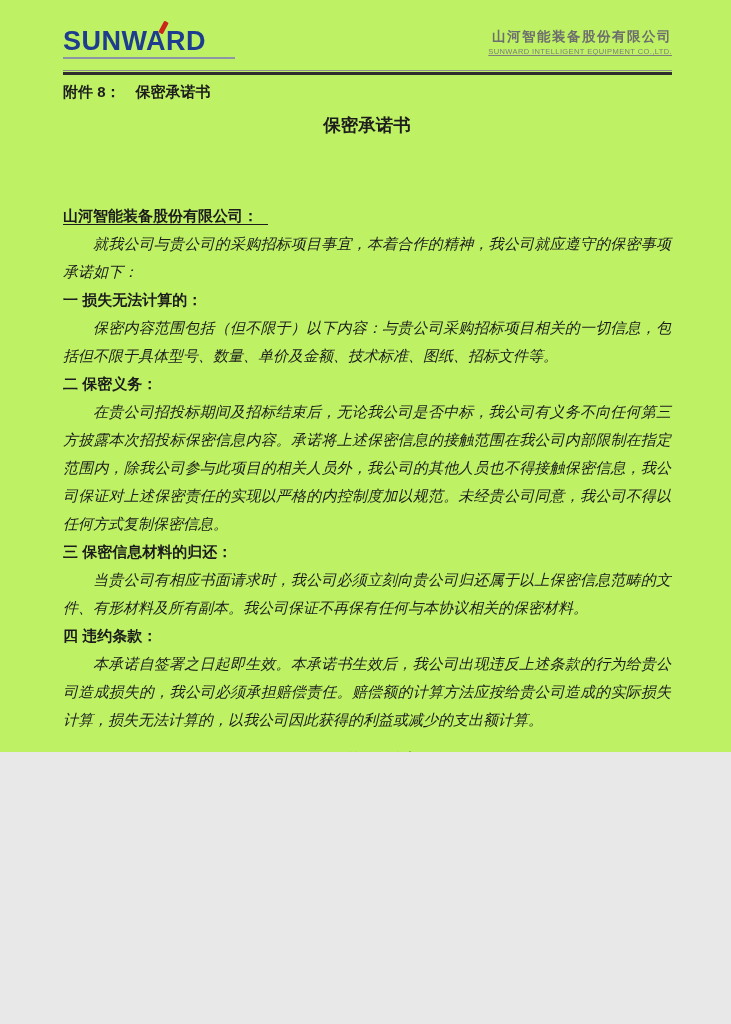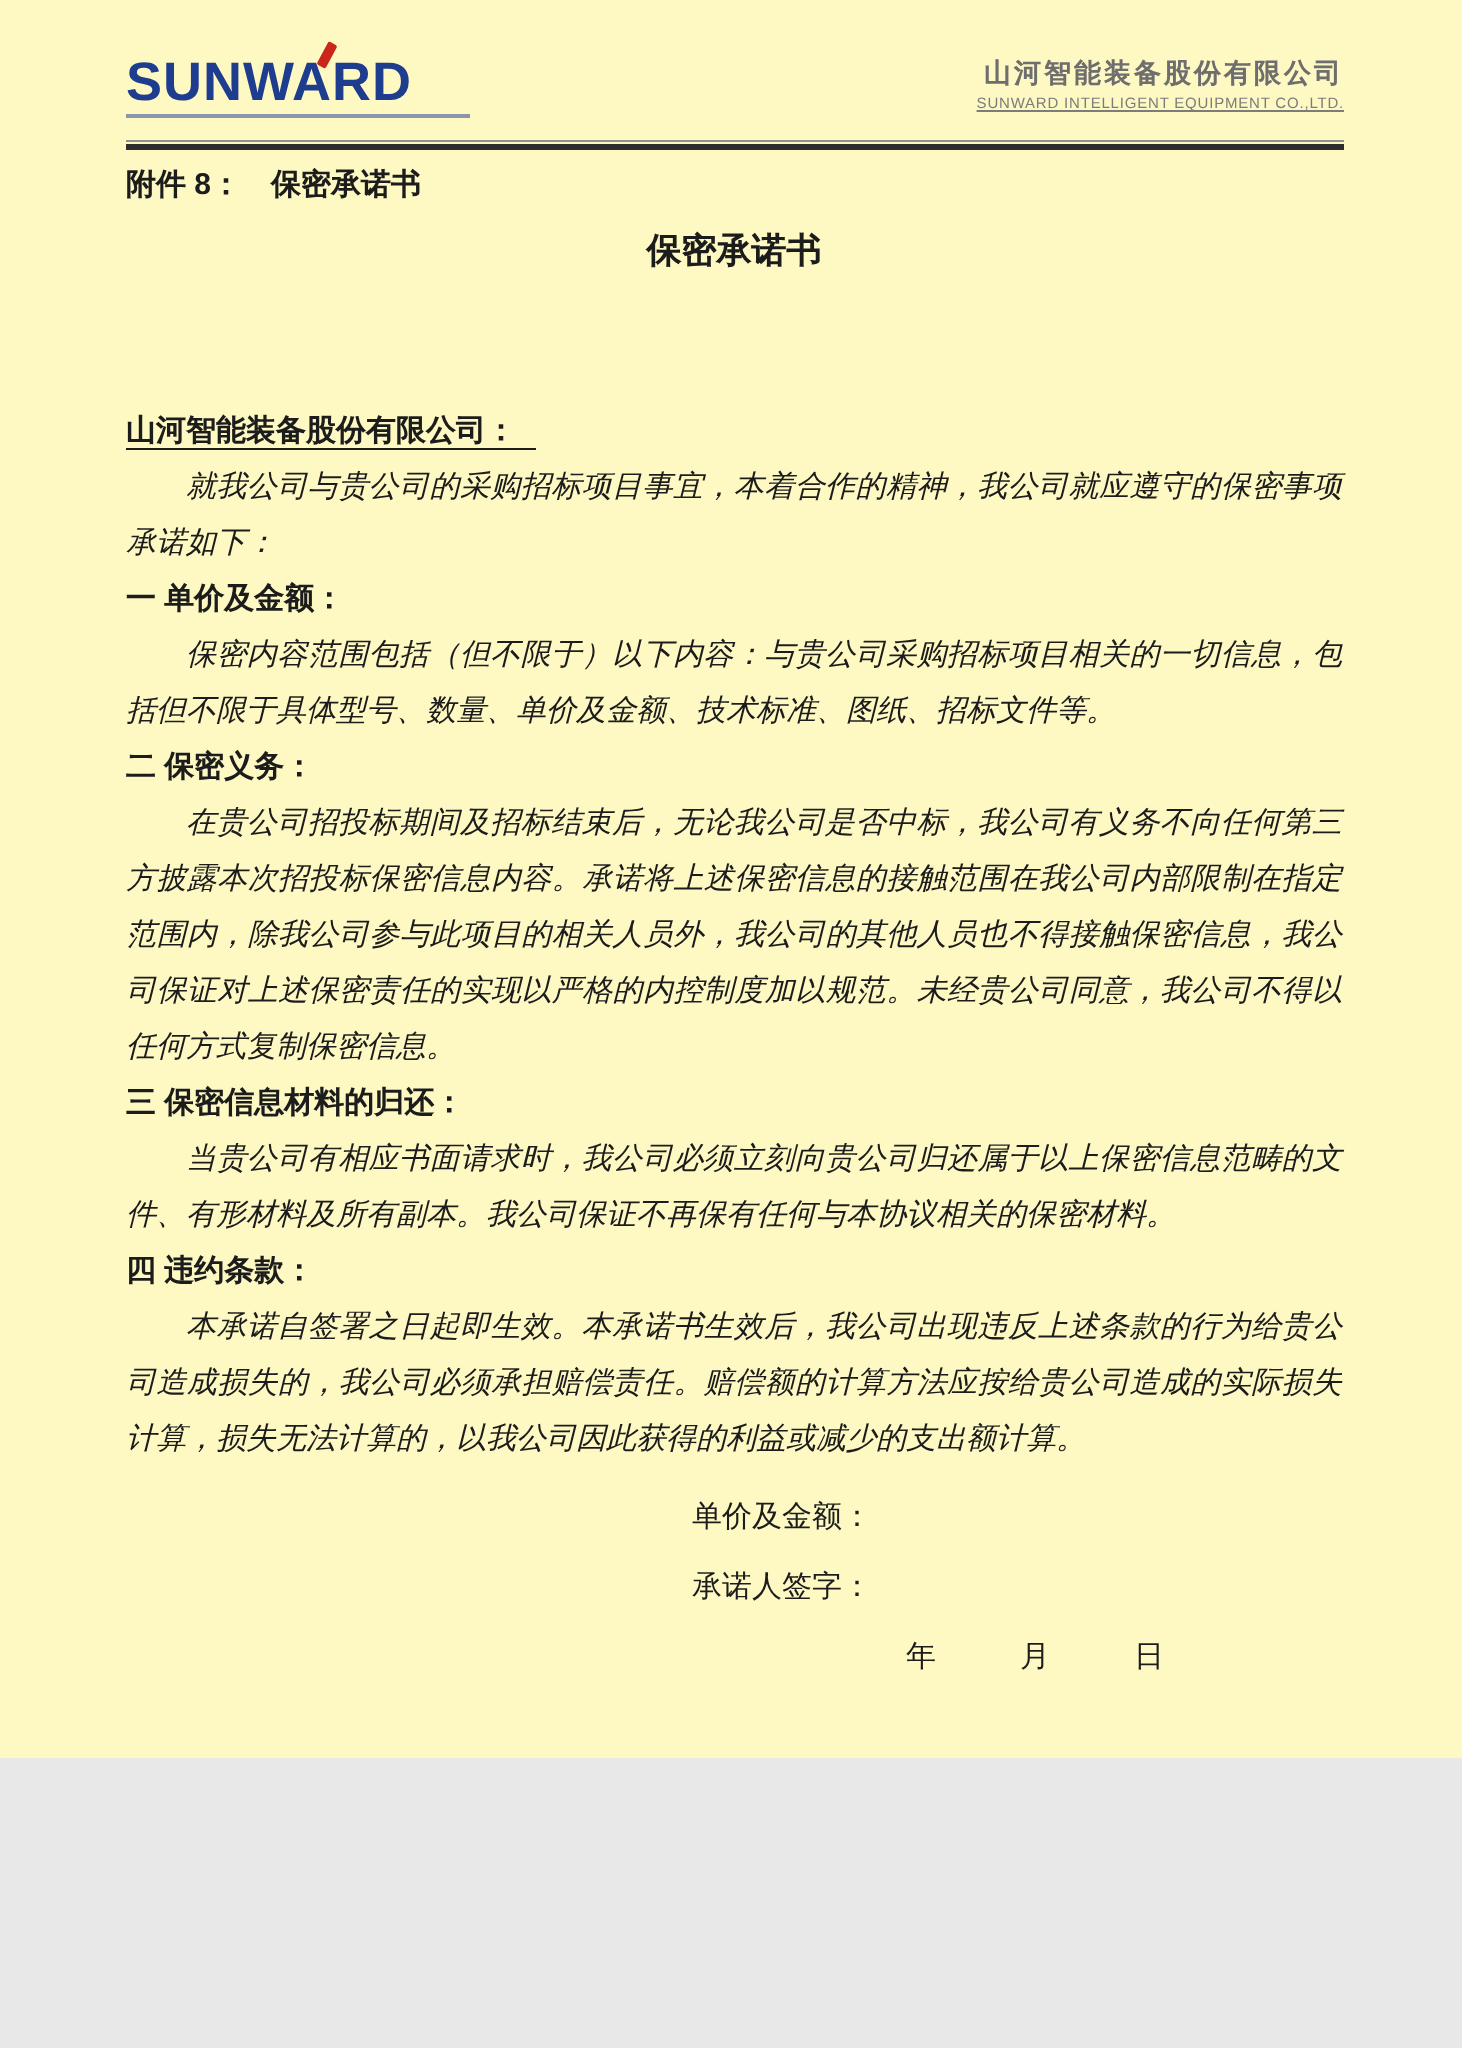--- a/index.html
+++ b/index.html
@@ -1,18 +1,18 @@
 <!DOCTYPE html>
 <html><head>
 <meta charset="utf-8">
 <style>
   html,body { margin:0; padding:0; background:#e8e8e8; }
   .page {
-    position:relative; width:731px; height:879px; margin:0 auto;
-    background:#fef9c3; overflow:hidden;
+    position:relative; width:731px; height:752px; margin:0 auto;
+    background:#bef264; overflow:hidden;
     font-family:"Liberation Serif", serif; color:#1c1c1c;
   }
 
   
   .letterhead { position:absolute; top:26px; left:63px; right:59px; height:44px; }
   .logo-wrap { position:absolute; left:0; top:2px; }
   .logo-text {
     font-family:"Liberation Sans", sans-serif; font-weight:bold;
     font-size:27px; letter-spacing:0.5px; line-height:26px;
   }
@@ -80,21 +80,21 @@
     <div class="thick"></div>
   </div>
 
   <div class="attach-line">附件 8：　保密承诺书</div>
   <div class="doc-title">保密承诺书</div>
 
   <div class="body-text">
     <p class="salutation"><span>山河智能装备股份有限公司：</span></p>
     <p class="para">就我公司与贵公司的采购招标项目事宜，本着合作的精神，我公司就应遵守的保密事项承诺如下：</p>
 
-    <p class="sec-head">一 单价及金额：</p>
+    <p class="sec-head">一 损失无法计算的：</p>
     <p class="para">保密内容范围包括（但不限于）以下内容：与贵公司采购招标项目相关的一切信息，包括但不限于具体型号、数量、单价及金额、技术标准、图纸、招标文件等。</p>
 
     <p class="sec-head">二 保密义务：</p>
     <p class="para">在贵公司招投标期间及招标结束后，无论我公司是否中标，我公司有义务不向任何第三方披露本次招投标保密信息内容。承诺将上述保密信息的接触范围在我公司内部限制在指定范围内，除我公司参与此项目的相关人员外，我公司的其他人员也不得接触保密信息，我公司保证对上述保密责任的实现以严格的内控制度加以规范。未经贵公司同意，我公司不得以任何方式复制保密信息。</p>
 
     <p class="sec-head">三 保密信息材料的归还：</p>
     <p class="para">当贵公司有相应书面请求时，我公司必须立刻向贵公司归还属于以上保密信息范畴的文件、有形材料及所有副本。我公司保证不再保有任何与本协议相关的保密材料。</p>
 
     <p class="sec-head">四 违约条款：</p>
     <p class="para">本承诺自签署之日起即生效。本承诺书生效后，我公司出现违反上述条款的行为给贵公司造成损失的，我公司必须承担赔偿责任。赔偿额的计算方法应按给贵公司造成的实际损失计算，损失无法计算的，以我公司因此获得的利益或减少的支出额计算。</p>

